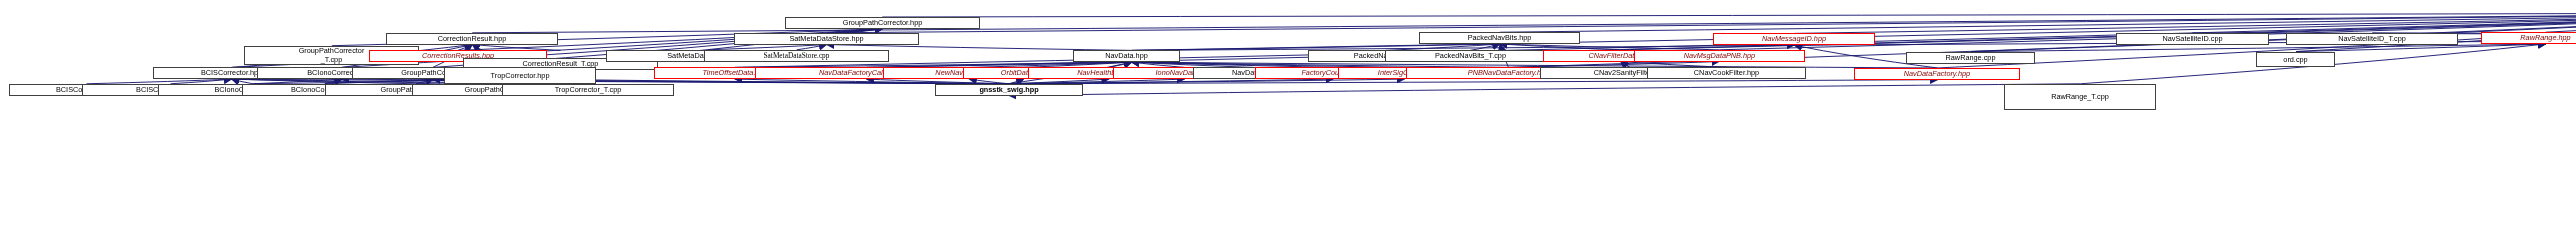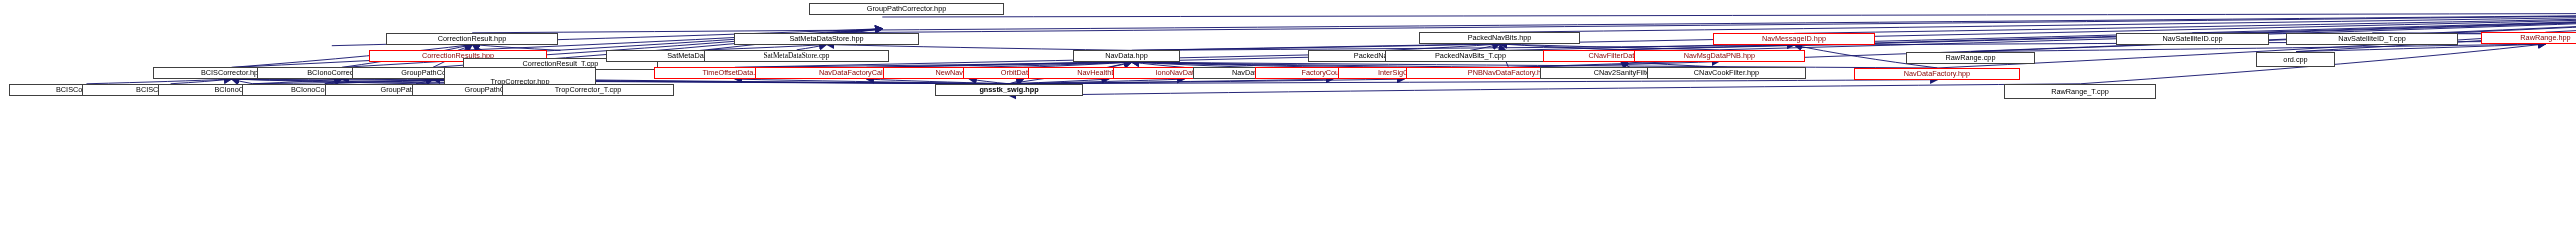--- a/index.html
+++ b/index.html
@@ -3,21 +3,21 @@
 <meta charset="utf-8">
 <style>
   html,body{margin:0;padding:0;background:#ffffff;}
   #canvas{position:relative;width:2576px;height:249px;background:#ffffff;
           font-family:"Liberation Sans", sans-serif;overflow:hidden;}
   #edges{position:absolute;left:0;top:0;width:2576px;height:249px;}
   .node{position:absolute;box-sizing:border-box;display:flex;align-items:center;
         justify-content:center;text-align:center;line-height:1.05;
         background:#ffffff;border:0.6px solid #404040;font-size:7.3px;color:#000000;
         white-space:pre-line;padding:0 1.8px;}
-  .node.red{border-color:#ff0000;color:#8b0000;}
+  .node.red{border-color:#ff0000;color:#8b0000;font-style:italic;}
   .node.two{line-height:1.15;}
 </style>
 </head>
 <body>
 
 <div id="canvas">
 
   <svg id="edges" viewBox="0 0 4394 425" preserveAspectRatio="none">
     <defs>
       <marker id="ah" markerWidth="9" markerHeight="9" refX="8" refY="4.5" orient="auto" markerUnits="strokeWidth">
@@ -112,21 +112,23 @@
         <path d="M1721,143 Q2139.19,139 2395.5,135"></path>
         <path d="M1721,143 Q2703.08,139.5 3305,136"></path>
         <path d="M1721,143 Q898.88,139 395,135"></path>
         <path d="M1721,143 Q1015.44,139 583,135"></path>
         <path d="M1721,143 Q1111.85,139 738.5,135"></path>
         <path d="M1721,143 Q1204.23,139 887.5,135"></path>
         <path d="M3548.5,143 Q2415.45,153 1721,163"></path>
       </g>
   </svg>
 
-<div class="node plain" style="left: 785px; top: 3px; width: 195px; height: 11.7px; margin-left: 24px;">GroupPathCorrector.hpp</div>
+<div class="node plain" style="left: 785px; top: 17px; width: 195px; height: 11.7px;">GroupPathCorrector.hpp</div>
+    <div class="node plain two" style="left: 244px; top: 46px; width: 175px; height: 19px;">GroupPathCorrector
+_T.cpp</div>
     <div class="node plain" style="left: 386px; top: 33px; width: 172px; height: 11.7px;">CorrectionResult.hpp</div>
     <div class="node plain" style="left: 734px; top: 33px; width: 185px; height: 11.7px;">SatMetaDataStore.hpp</div>
     <div class="node plain" style="left: 1419px; top: 32px; width: 161px; height: 11.7px;">PackedNavBits.hpp</div>
     <div class="node red" style="left: 1713px; top: 33px; width: 162px; height: 11.7px;">NavMessageID.hpp</div>
     <div class="node plain" style="left: 2116px; top: 33px; width: 153px; height: 11.7px;">NavSatelliteID.cpp</div>
     <div class="node plain" style="left: 2286px; top: 33px; width: 172px; height: 11.7px;">NavSatelliteID_T.cpp</div>
     <div class="node red" style="left: 2481px; top: 32px; width: 129px; height: 11.7px;">RawRange.hpp</div>
     <div class="node red" style="left: 369px; top: 50px; width: 178px; height: 11.7px;">CorrectionResults.hpp</div>
     <div class="node plain" style="left: 463px; top: 58px; width: 195px; height: 11.7px;">CorrectionResult_T.cpp</div>
     <div class="node plain" style="left: 606px; top: 50px; width: 204px; height: 11.7px;">SatMetaDataStore_T.cpp</div>
@@ -134,21 +136,21 @@
     <div class="node plain" style="left: 1073px; top: 50px; width: 107px; height: 11.7px;">NavData.hpp</div>
     <div class="node plain" style="left: 1308px; top: 50px; width: 155px; height: 11.7px;">PackedNavBits.cpp</div>
     <div class="node plain" style="left: 1385px; top: 50px; width: 171px; height: 11.7px;">PackedNavBits_T.cpp</div>
     <div class="node red" style="left: 1543px; top: 50px; width: 155px; height: 11.7px;">CNavFilterData.hpp</div>
     <div class="node red" style="left: 1634px; top: 50px; width: 171px; height: 11.7px;">NavMsgDataPNB.hpp</div>
     <div class="node plain" style="left: 1906px; top: 52px; width: 129px; height: 11.7px;">RawRange.cpp</div>
     <div class="node plain" style="left: 2256px; top: 52px; width: 79px; height: 15px;">ord.cpp</div>
     <div class="node plain" style="left: 153px; top: 67px; width: 157px; height: 11.7px;">BCISCorrector.hpp</div>
     <div class="node plain" style="left: 257px; top: 67px; width: 169px; height: 11.7px;">BCIonoCorrector.hpp</div>
     <div class="node plain" style="left: 352px; top: 67px; width: 162px; height: 11.7px;">GroupPathCorr.hpp</div>
-    <div class="node plain" style="left: 444px; top: 67px; width: 152px; height: 29px;">TropCorrector.hpp</div>
+    <div class="node plain" style="left: 444px; top: 67px; width: 152px; height: 17px;">TropCorrector.hpp</div>
     <div class="node red" style="left: 654px; top: 67px; width: 162px; height: 11.7px;">TimeOffsetData.hpp</div>
     <div class="node red" style="left: 755px; top: 67px; width: 223px; height: 11.7px;">NavDataFactoryCallback.hpp</div>
     <div class="node red" style="left: 883px; top: 67px; width: 173px; height: 11.7px;">NewNavToRinex.hpp</div>
     <div class="node red" style="left: 963px; top: 67px; width: 121px; height: 11.7px;">OrbitData.hpp</div>
     <div class="node red" style="left: 1028px; top: 67px; width: 162px; height: 11.7px;">NavHealthData.hpp</div>
     <div class="node red" style="left: 1113px; top: 67px; width: 142px; height: 11.7px;">IonoNavData.hpp</div>
     <div class="node plain" style="left: 1193px; top: 67px; width: 120px; height: 11.7px;">NavData.cpp</div>
     <div class="node red" style="left: 1255px; top: 67px; width: 157px; height: 11.7px;">FactoryCounter.hpp</div>
     <div class="node red" style="left: 1338px; top: 67px; width: 133px; height: 11.7px;">InterSigCorr.hpp</div>
     <div class="node red" style="left: 1406px; top: 67px; width: 205px; height: 11.7px;">PNBNavDataFactory.hpp</div>
@@ -156,15 +158,15 @@
     <div class="node plain" style="left: 1647px; top: 67px; width: 159px; height: 11.7px;">CNavCookFilter.hpp</div>
     <div class="node red" style="left: 1854px; top: 68px; width: 166px; height: 11.7px;">NavDataFactory.hpp</div>
     <div class="node plain" style="left: 9.4px; top: 84px; width: 154px; height: 11.7px;">BCISCorrector.cpp</div>
     <div class="node plain" style="left: 82px; top: 84px; width: 177px; height: 11.7px;">BCISCorrector_T.cpp</div>
     <div class="node plain" style="left: 158px; top: 84px; width: 189px; height: 11.7px;">BCIonoCorrector_T.cpp</div>
     <div class="node plain" style="left: 242px; top: 84px; width: 166px; height: 11.7px;">BCIonoCorrector.cpp</div>
     <div class="node plain" style="left: 325px; top: 84px; width: 182px; height: 11.7px;">GroupPathCorr_T.cpp</div>
     <div class="node plain" style="left: 412px; top: 84px; width: 168px; height: 11.7px;">GroupPathCorr.cpp</div>
     <div class="node plain" style="left: 502px; top: 84px; width: 172px; height: 11.7px;">TropCorrector_T.cpp</div>
     <div class="node plain" style="left: 935px; top: 84px; width: 148px; height: 11.7px; font-weight: bold;">gnsstk_swig.hpp</div>
-    <div class="node plain" style="left: 2004px; top: 84px; width: 152px; height: 15px;">RawRange_T.cpp</div>
+    <div class="node plain" style="left: 2004px; top: 84px; width: 152px; height: 26px;">RawRange_T.cpp</div>
   </div>
 
 
 </body></html>

